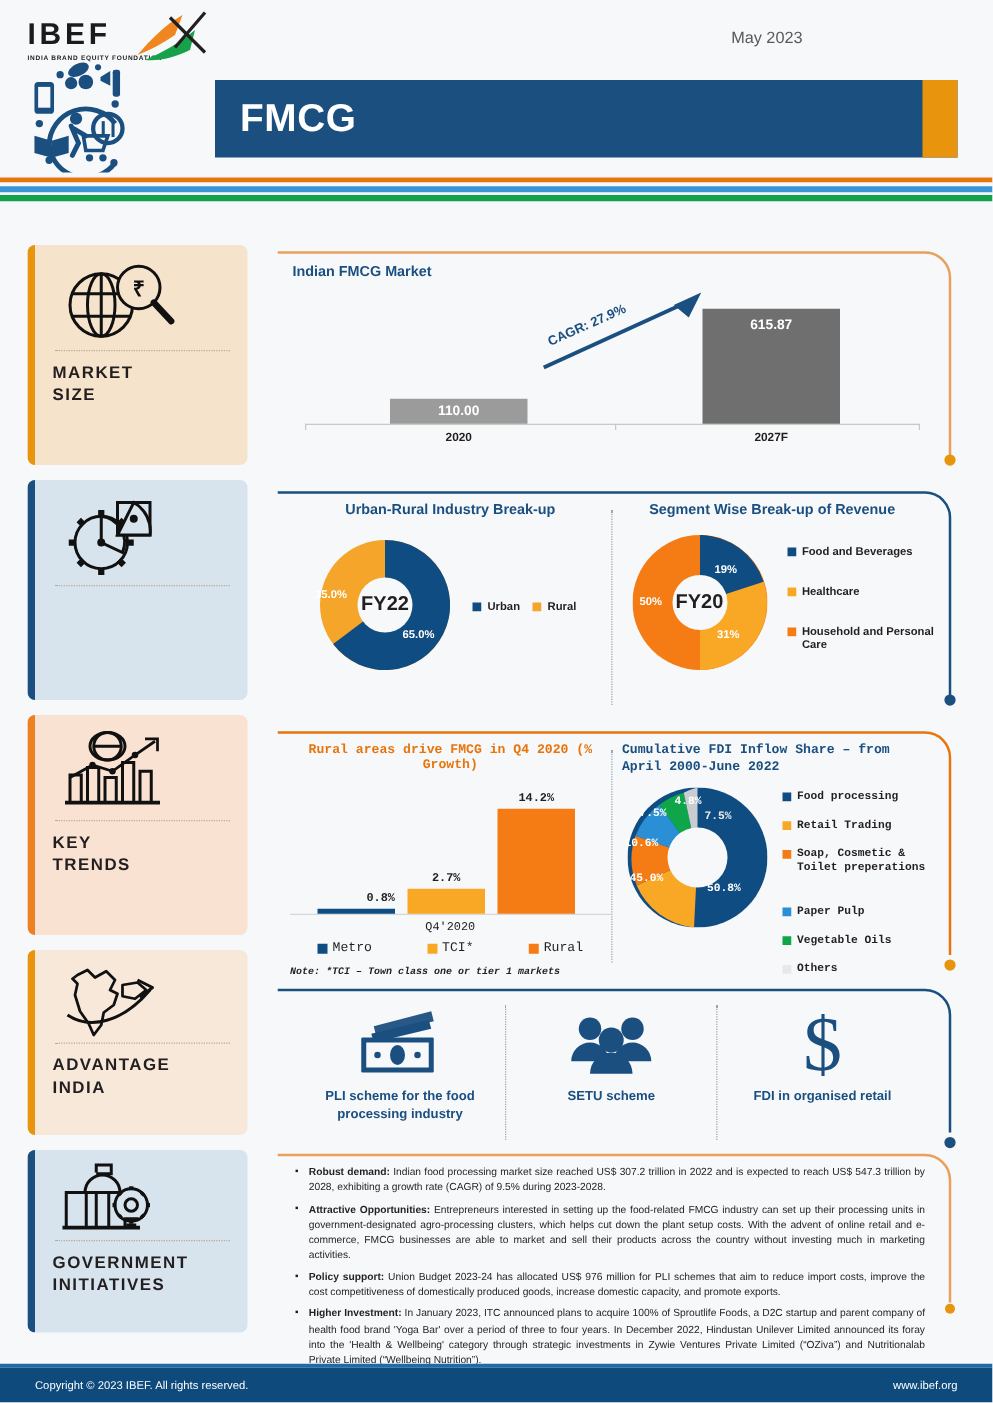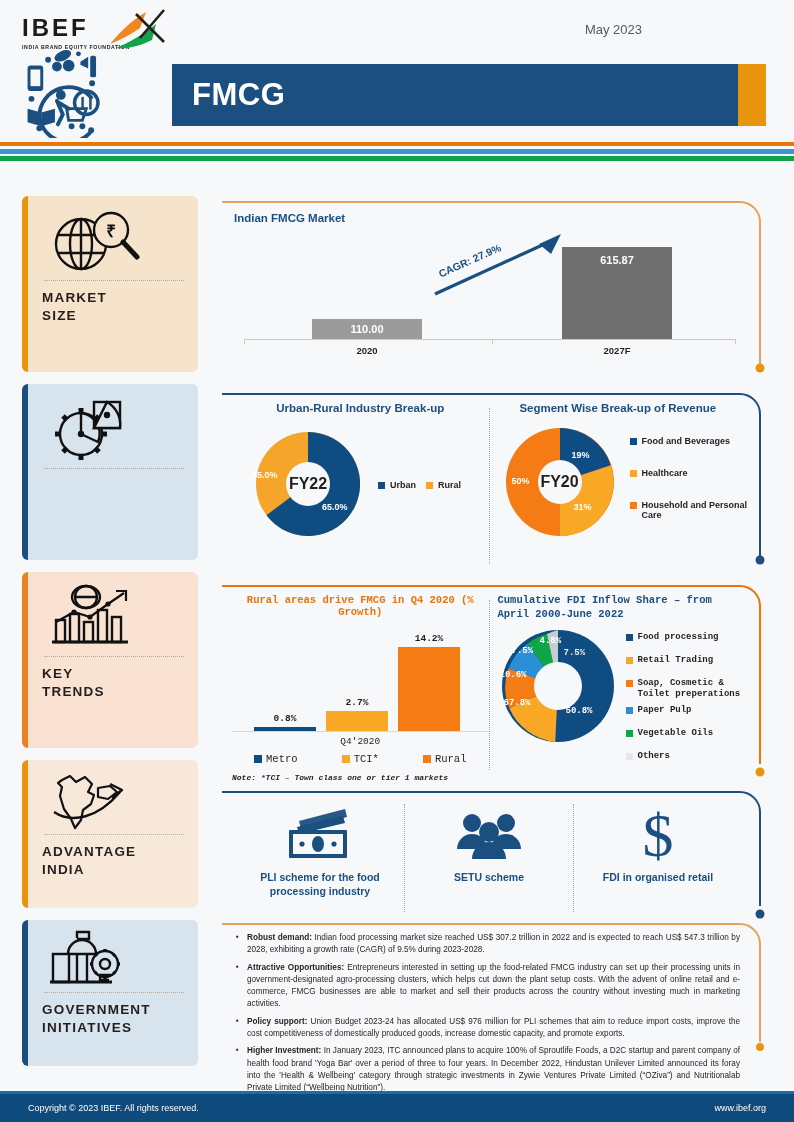--- a/index.html
+++ b/index.html
@@ -419,21 +419,21 @@
 
     <div class="two-col" style="padding:10px 16px 0 10px;font-family:Liberation Mono, monospace;">
 
       <div class="col" style="max-width:262px;">
         <div class="sec-title panel-title-o" style="text-align:center; font-size:10.5px;">Rural areas drive FMCG in Q4 2020 (% Growth)</div>
 
         <div style="position:relative; height:108px; margin-top:6px;">
           <div style="position:absolute; left:0; right:0; bottom:0; height:1px; background:#d6d6d6;"></div>
 
           <div style="position:absolute; left:22px; bottom:1px; width:62px;">
-            <div style="font-size:9.5px; font-weight:bold; color:#231f20; text-align:center; margin-bottom:3px;">0.8%</div>
+            <div style="font-size:9.5px; font-weight:bold; color:#231f20; text-align:right; margin-bottom:3px;">0.8%</div>
             <div style="height:4px; background:#0f4c81;"></div>
           </div>
 
           <div style="position:absolute; left:94px; bottom:1px; width:62px;">
             <div style="font-size:9.5px; font-weight:bold; color:#231f20; text-align:center; margin-bottom:3px;">2.7%</div>
             <div style="height:20px; background:#f9a825;"></div>
           </div>
 
           <div style="position:absolute; left:166px; bottom:1px; width:62px;">
             <div style="font-size:9.5px; font-weight:bold; color:#231f20; text-align:center; margin-bottom:3px;">14.2%</div>
@@ -476,37 +476,37 @@
             <path d="M56 56 L7.4 78.3 A56 56 0 0 1 6.4 38.6 Z" fill="#f57c14"></path>
 
             <path d="M56 56 L6.4 38.6 A56 56 0 0 1 25.5 13.8 Z" fill="#2a8fd4"></path>
 
             <path d="M56 56 L25.5 13.8 A56 56 0 0 1 45.0 4.1 Z" fill="#0fa64a"></path>
 
             <path d="M56 56 L45.0 4.1 A56 56 0 0 1 56 0 Z" fill="#c9cdd1"></path>
           </svg>
           <div class="hole" style="left:32px; top:32px; width:48px; height:48px;"></div>
           <div class="dlabel" style="left:64px; top:76px; color:#fff;">50.8%</div>
-          <div class="dlabel" style="left:2px; top:68px; color:#fff;">67.8%</div>
+          <div class="dlabel" style="left:2px; top:68px; color:#fff;">45.0%</div>
           <div class="dlabel" style="left:-2px; top:40px; color:#fff;">10.6%</div>
           <div class="dlabel" style="left:10px; top:16px; color:#fff;">7.5%</div>
           <div class="dlabel" style="left:38px; top:6px; color:#fff;">4.8%</div>
           <div class="dlabel" style="left:62px; top:18px; color:#e9e9e9;">7.5%</div>
         </div>
 
         <div class="legend" style="left:136px; top:38px; width:130px;">
           <div class="li" style="margin-bottom:13px;">
             <span class="sw" style="background:#0f4c81;"></span>
             <span>Food processing</span>
           </div>
           <div class="li" style="margin-bottom:13px;">
             <span class="sw" style="background:#f9a825;"></span>
             <span>Retail Trading</span>
           </div>
-          <div class="li" style="margin-bottom:4px;">
+          <div class="li" style="margin-bottom:23px;">
             <span class="sw" style="background:#f57c14;"></span>
             <span style="line-height:1.25;">Soap, Cosmetic &amp; Toilet preperations</span>
           </div>
           <div class="li" style="margin-bottom:13px;">
             <span class="sw" style="background:#2a8fd4;"></span>
             <span>Paper Pulp</span>
           </div>
           <div class="li" style="margin-bottom:13px;">
             <span class="sw" style="background:#0fa64a;"></span>
             <span>Vegetable Oils</span>

